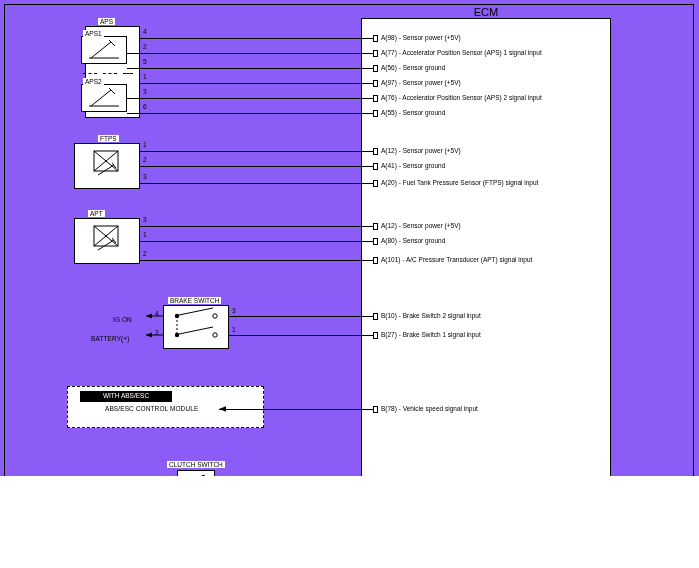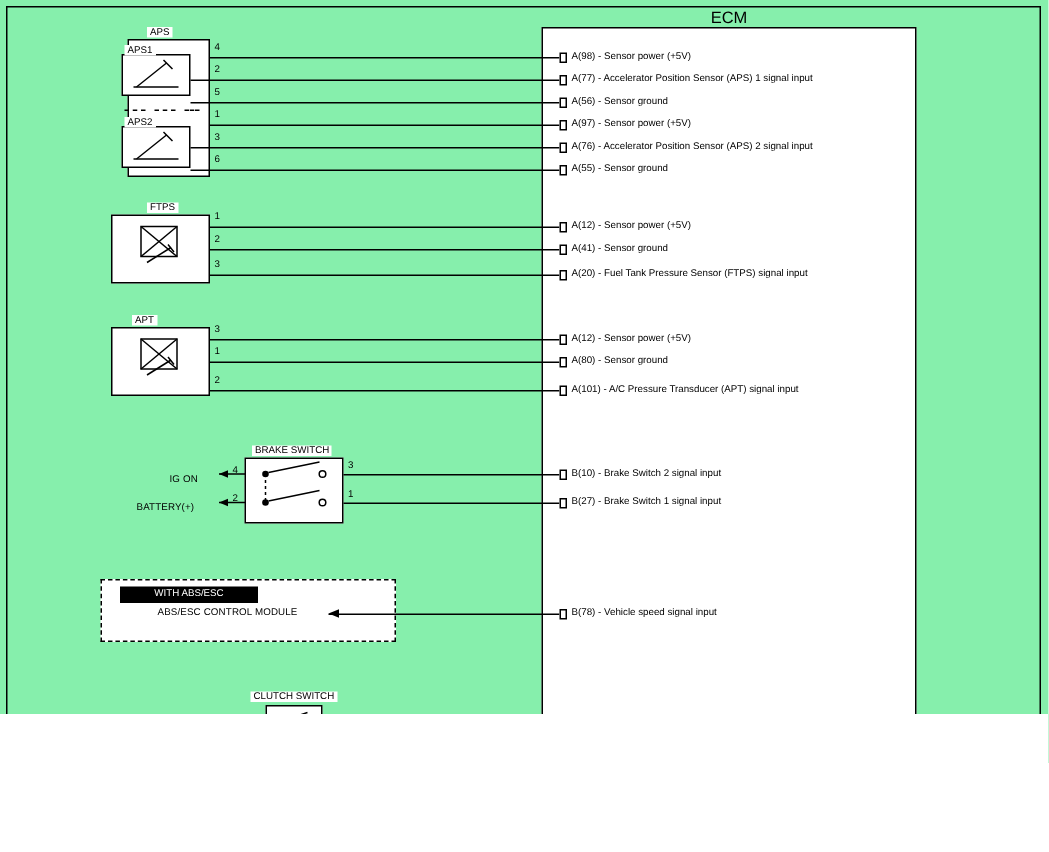--- a/index.html
+++ b/index.html
@@ -1,17 +1,17 @@
 <!DOCTYPE html>
 <html><head>
 <meta charset="utf-8">
 <style>
   html,body{margin:0;padding:0;background:#ffffff;}
   body{font-family:"Liberation Sans", sans-serif;}
-  #root{position:relative;width:699px;height:476px;background:#86efac;overflow:hidden;}
+  #root{position:relative;width:699px;height:476px;background:#8b5cf6;overflow:hidden;}
   .frame{position:absolute;left:4px;top:4px;width:690px;height:559px;border:1px solid #000;box-sizing:border-box;}
   .ecm{position:absolute;left:361px;top:18px;width:250px;height:527px;border:1px solid #000;box-sizing:border-box;background:#fff;}
   .ecm-title{position:absolute;left:361px;top:6px;width:250px;text-align:center;font-size:11px;color:#000;}
   .box{position:absolute;border:1px solid #000;box-sizing:border-box;background:#fff;}
   .lbl{position:absolute;font-size:6.5px;color:#000;white-space:nowrap;letter-spacing:0.1px;}
   .pin{position:absolute;font-size:6.5px;color:#000;white-space:nowrap;}
   .hline{position:absolute;height:0;border-top:1px solid #000;}
   .tick{position:absolute;width:5px;height:7px;border:1px solid #000;box-sizing:border-box;background:#fff;}
   .sig{position:absolute;font-size:6.5px;color:#000;white-space:nowrap;}
   .dashbox{position:absolute;border:1px dashed #000;box-sizing:border-box;background:#fff;}

